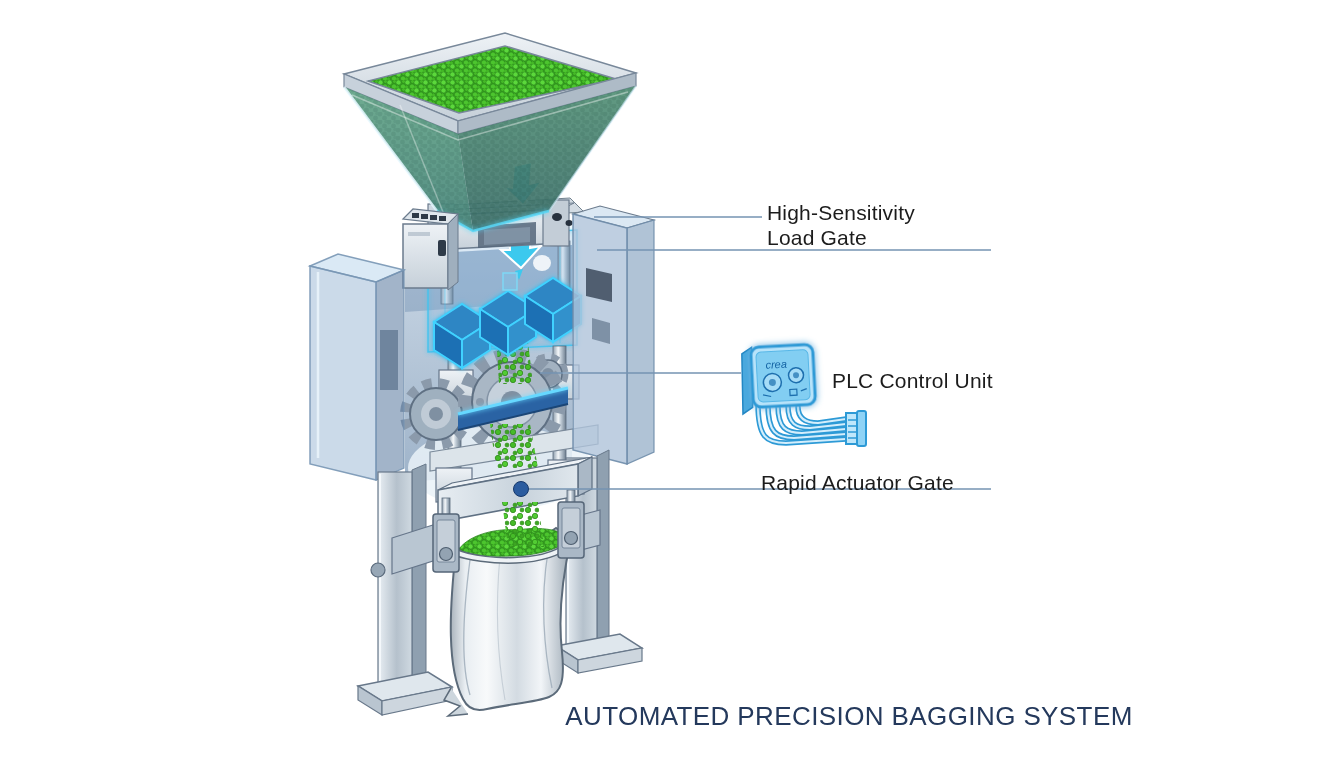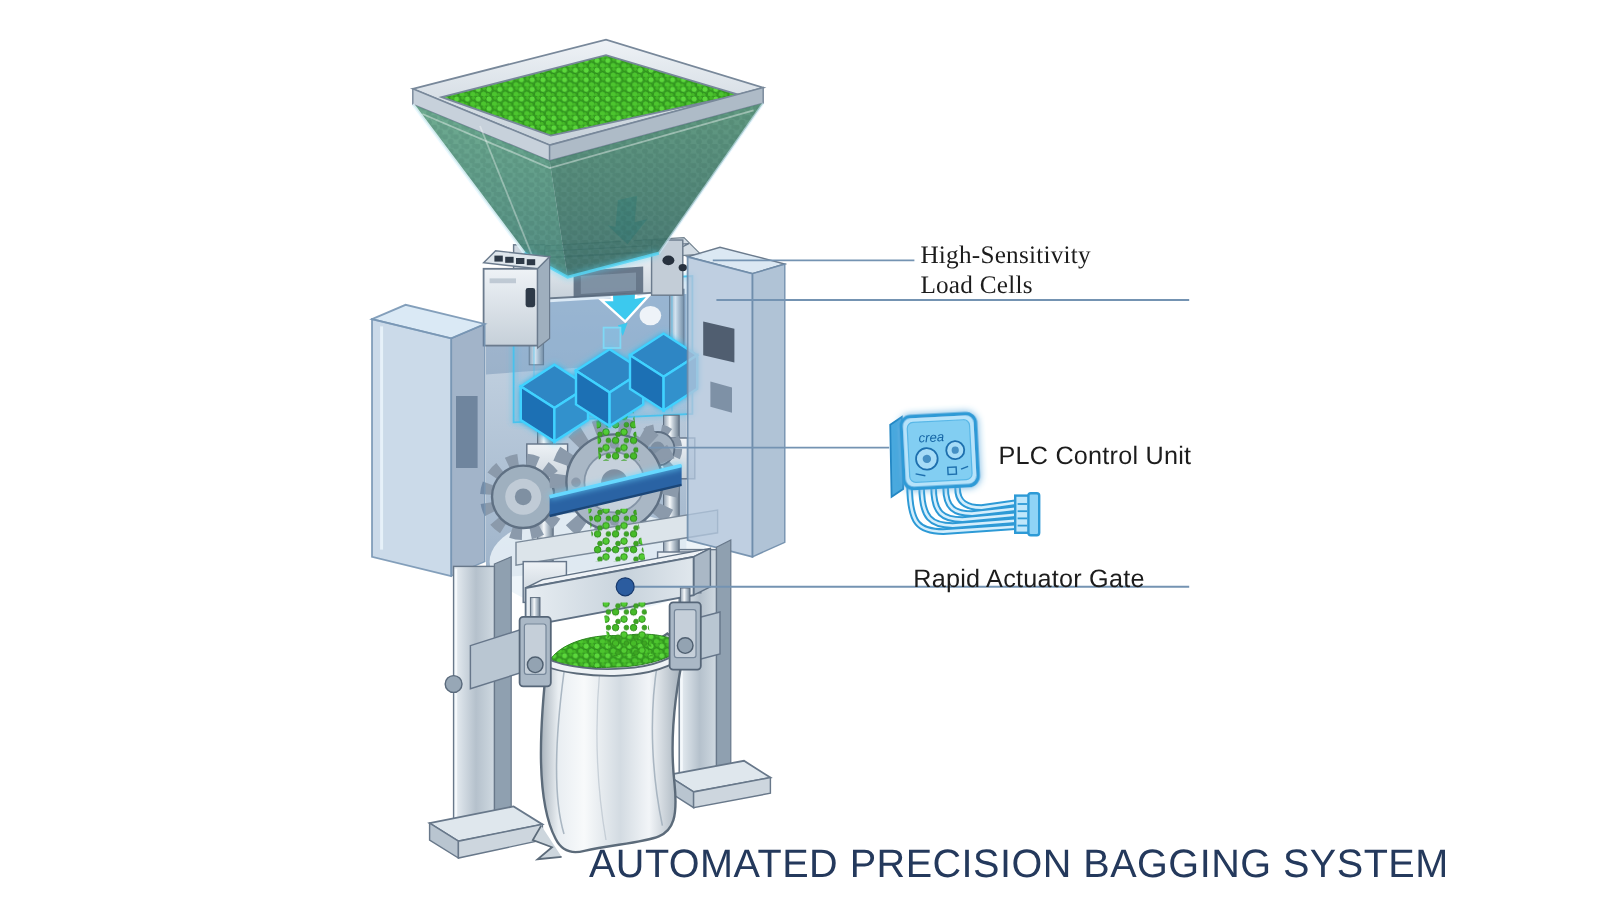--- a/index.html
+++ b/index.html
@@ -2,21 +2,21 @@
 <html><head>
 <meta charset="utf-8">
 <style>
   html,body{margin:0;padding:0;background:#ffffff;}
   .stage{position:relative;width:1344px;height:768px;background:#ffffff;overflow:hidden;
          font-family:"Liberation Sans", sans-serif;}
   .stage svg{position:absolute;left:0;top:0;}
   .lbl{position:absolute;color:#1c1c1c;font-size:21px;line-height:25px;font-weight:400;
        letter-spacing:.2px;white-space:nowrap;}
   .title{position:absolute;left:849px;top:701px;transform:translateX(-50%);
-         color:#24395c;font-size:33px;font-weight:500;letter-spacing:.4px;white-space:nowrap;}
+         color:#24395c;font-size:26px;font-weight:500;letter-spacing:.4px;white-space:nowrap;}
   .plc-mark{font-style:italic;}
 </style>
 </head>
 <body>
 
 <div class="stage">
 <svg width="1344" height="768" viewBox="0 0 1344 768">
   <defs>
     <linearGradient id="metalV" x1="0" y1="0" x2="0" y2="1">
       <stop offset="0" stop-color="#eef2f6"></stop>
@@ -341,20 +341,20 @@
 
   <g stroke="#7493b2" stroke-width="1.6">
     <line x1="594" y1="217" x2="762" y2="217"></line>
     <line x1="597" y1="250" x2="991" y2="250"></line>
     <line x1="540" y1="373" x2="741" y2="373"></line>
     <line x1="529" y1="489" x2="991" y2="489"></line>
   </g>
   <circle cx="521" cy="489" r="7.5" fill="#2b5c9f" stroke="#16386b" stroke-width="1"></circle>
 </svg>
 
-  <div class="lbl" style="left:767px;top:200px;font-family:Liberation Serif, serif;">
+  <div class="lbl" style="left:767px;top:200px;">
     <div>High-Sensitivity</div>
-    <div>Load Cells</div>
+    <div>Load Gate</div>
   </div>
   <div class="lbl" style="left:832px;top:368px;">PLC Control Unit</div>
   <div class="lbl" style="left:761px;top:470px;">Rapid Actuator Gate</div>
   <div class="title">AUTOMATED PRECISION BAGGING SYSTEM</div>
 </div>
 
 </body></html>

